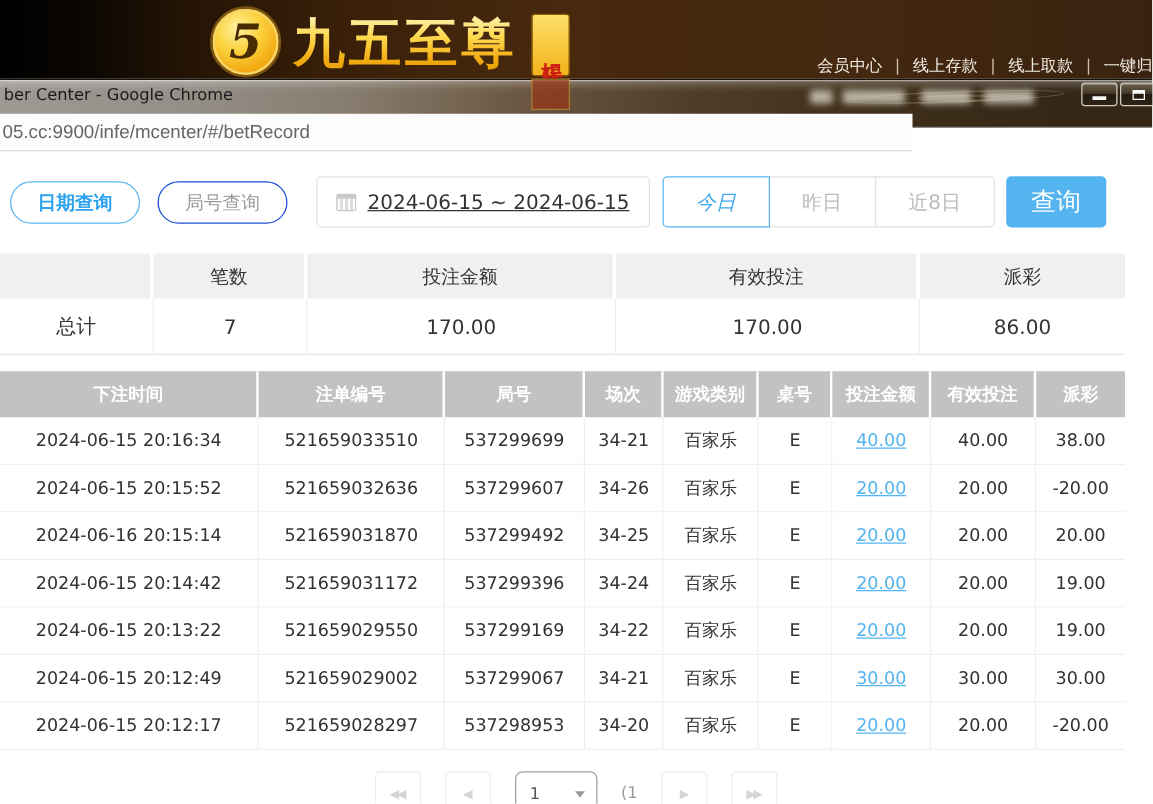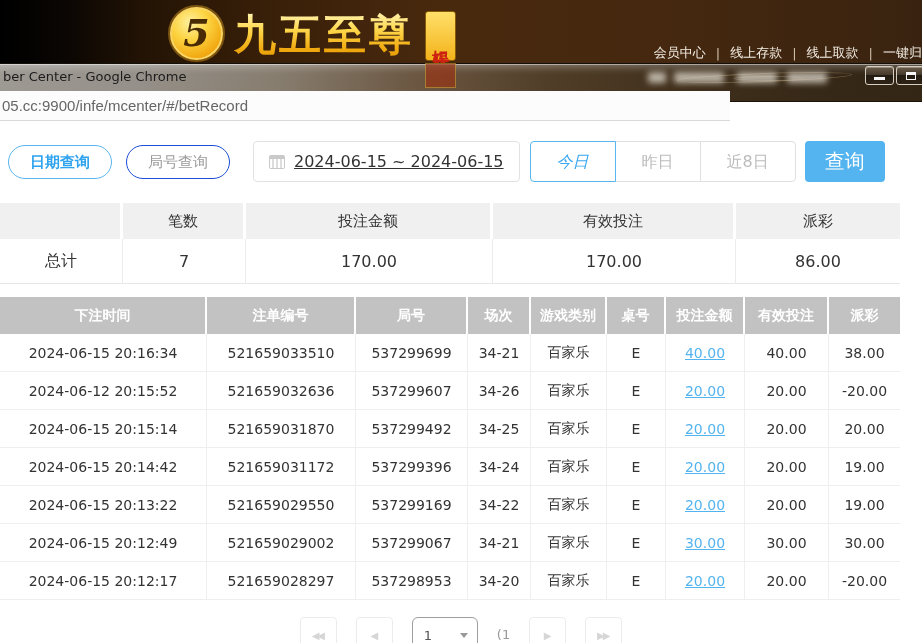--- a/index.html
+++ b/index.html
@@ -259,32 +259,32 @@
         <td class="num">521659033510</td>
         <td class="num">537299699</td>
         <td>34-21</td>
         <td>百家乐</td>
         <td>E</td>
         <td><a class="bet-link">40.00</a></td>
         <td>40.00</td>
         <td>38.00</td>
       </tr>
       <tr>
-        <td>2024-06-12 20:15:52</td>
+        <td>2024-06-15 20:15:52</td>
         <td class="num">521659032636</td>
         <td class="num">537299607</td>
         <td>34-26</td>
         <td>百家乐</td>
         <td>E</td>
         <td><a class="bet-link">20.00</a></td>
         <td>20.00</td>
         <td class="neg">-20.00</td>
       </tr>
       <tr>
-        <td>2024-06-15 20:15:14</td>
+        <td>2024-06-16 20:15:14</td>
         <td class="num">521659031870</td>
         <td class="num">537299492</td>
         <td>34-25</td>
         <td>百家乐</td>
         <td>E</td>
         <td><a class="bet-link">20.00</a></td>
         <td>20.00</td>
         <td>20.00</td>
       </tr>
       <tr>

